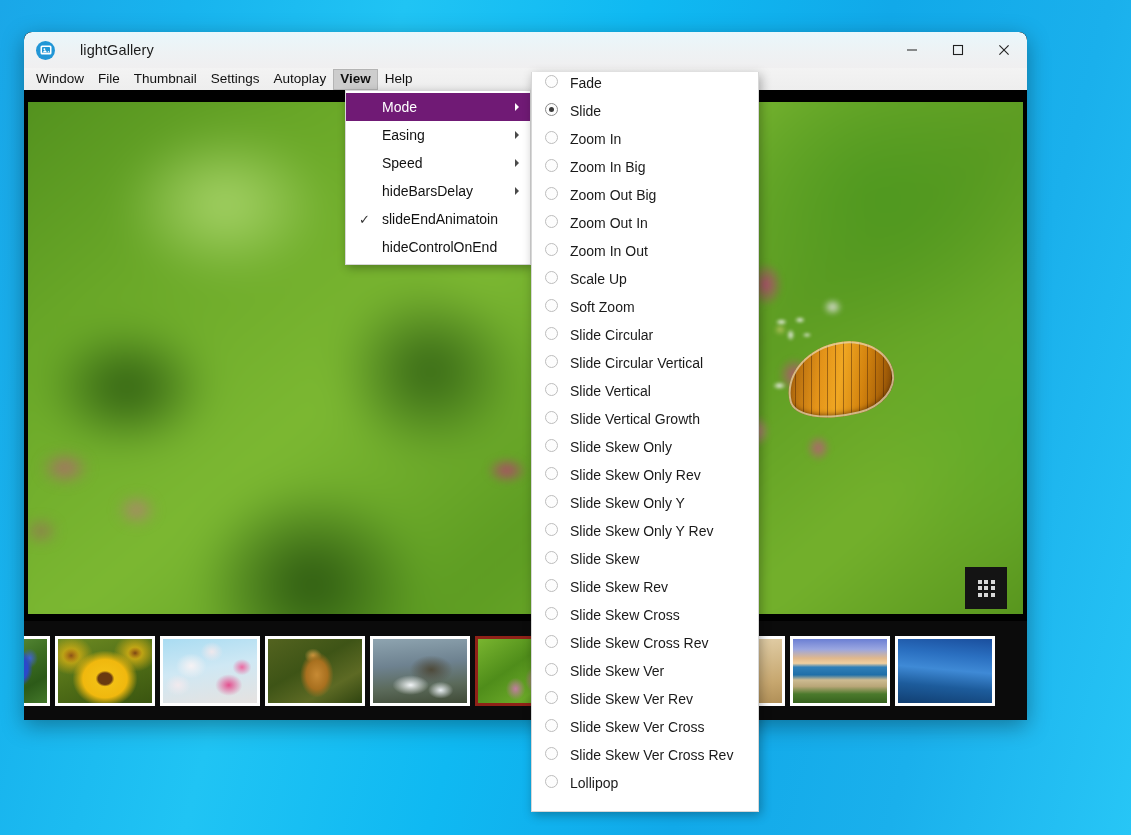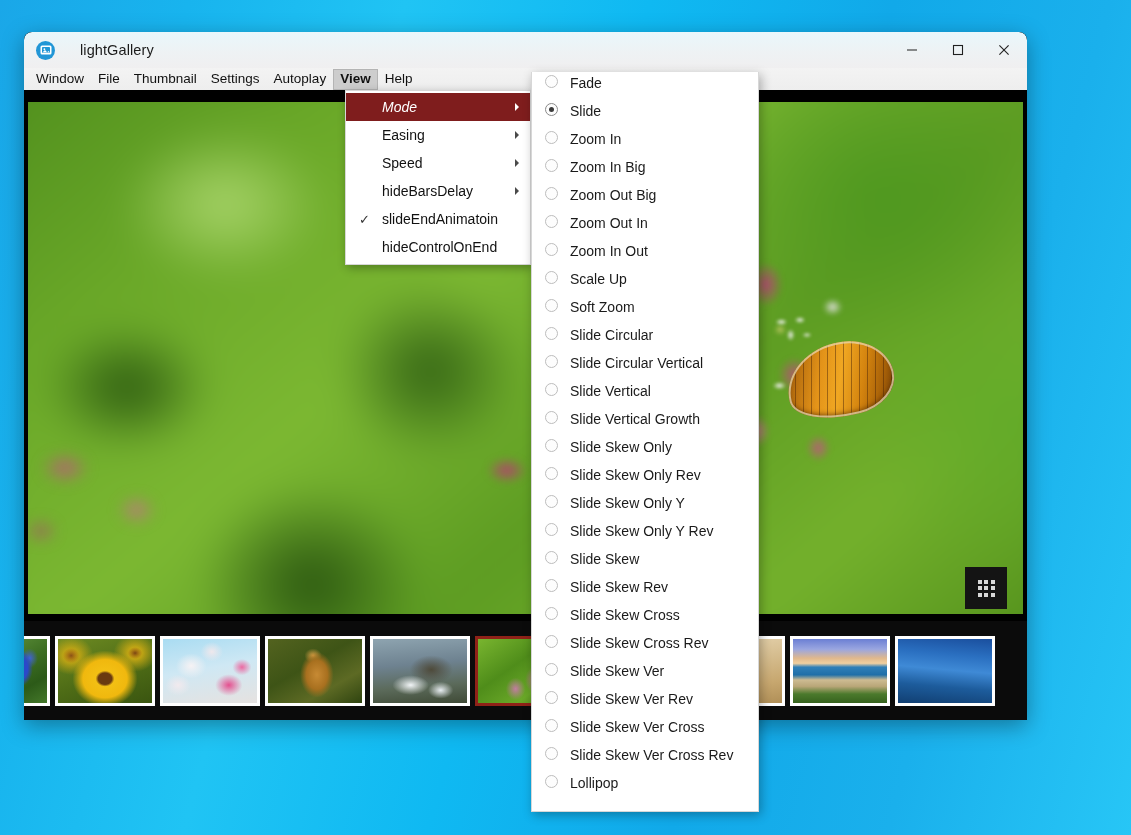--- a/index.html
+++ b/index.html
@@ -320,21 +320,21 @@
     z-index: 60;
   }
   .mi {
     position: relative;
     height: 28px;
     display: flex; align-items: center;
     font-size: 14px; color: #111;
     cursor: default;
     padding-left: 36px; padding-right: 10px;
   }
-  .mi.selected { background: #7f1d1d; color: #fff; font-style: italic; }
+  .mi.selected { background: #701a75; color: #fff; }
   .mi .check {
     position: absolute; left: 13px;
     font-size: 13px; line-height: 1; color: #333;
   }
   .mi .arrow {
     position: absolute; right: 11px;
     width: 0; height: 0;
     border-left: 4.5px solid #4a4a4a;
     border-top: 4px solid transparent;
     border-bottom: 4px solid transparent;

